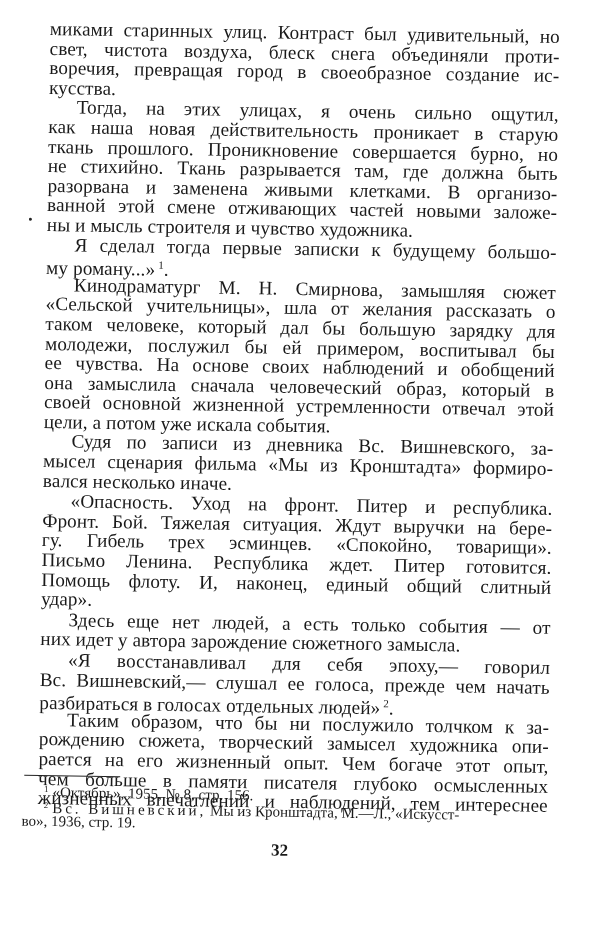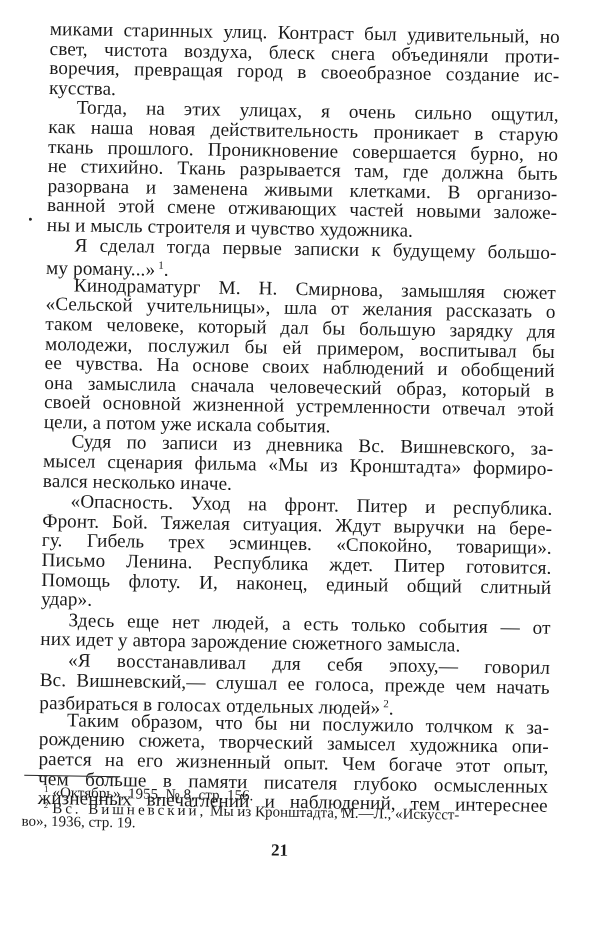--- a/index.html
+++ b/index.html
@@ -95,14 +95,14 @@
   </div>
 
   <div class="divider"></div>
 
   <div class="footnotes">
     <span class="fn-line indent"><span class="fn-sup">1</span><span>«Октябрь», 1955, № 8, стр. 156.</span></span>
     <span class="fn-line indent"><span class="fn-sup">2</span><span class="spaced">Вс. Вишневский,</span><span> Мы из Кронштадта, М.—Л., «Искусст-</span></span>
     <span class="fn-line">во», 1936, стр. 19.</span>
   </div>
 
-  <div class="page-number">21</div>
+  <div class="page-number">32</div>
 </div>
 
 </body></html>

